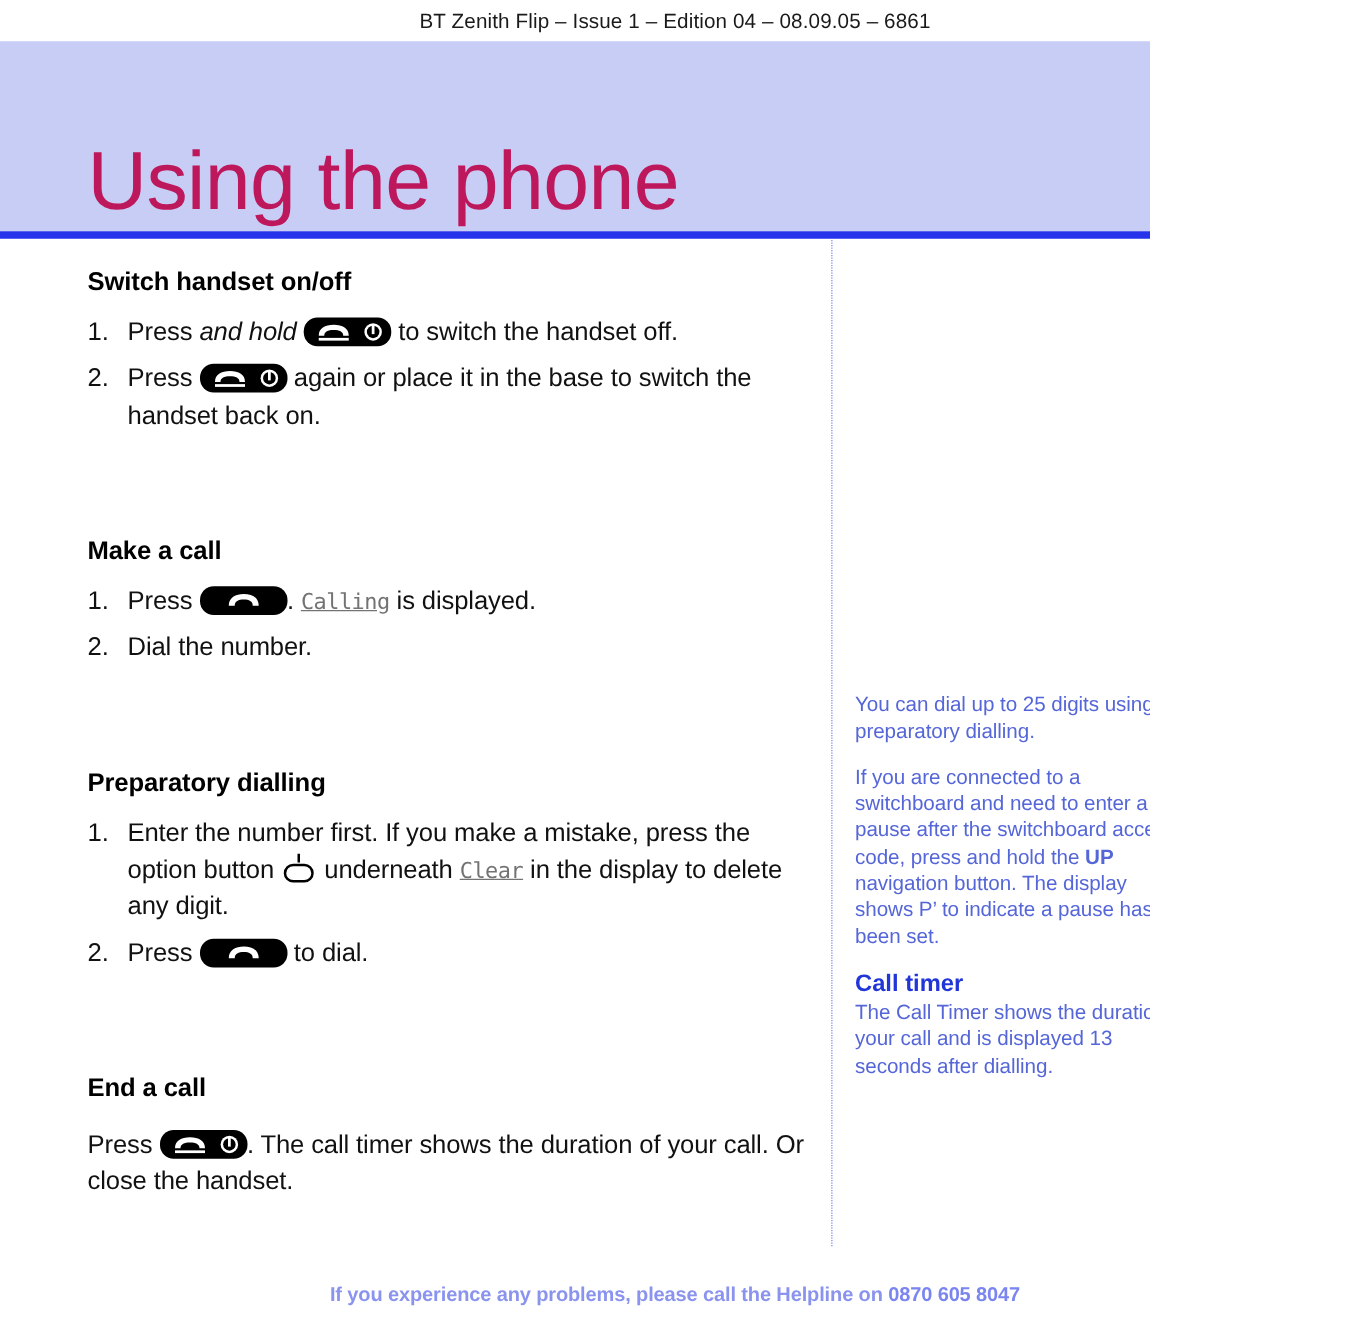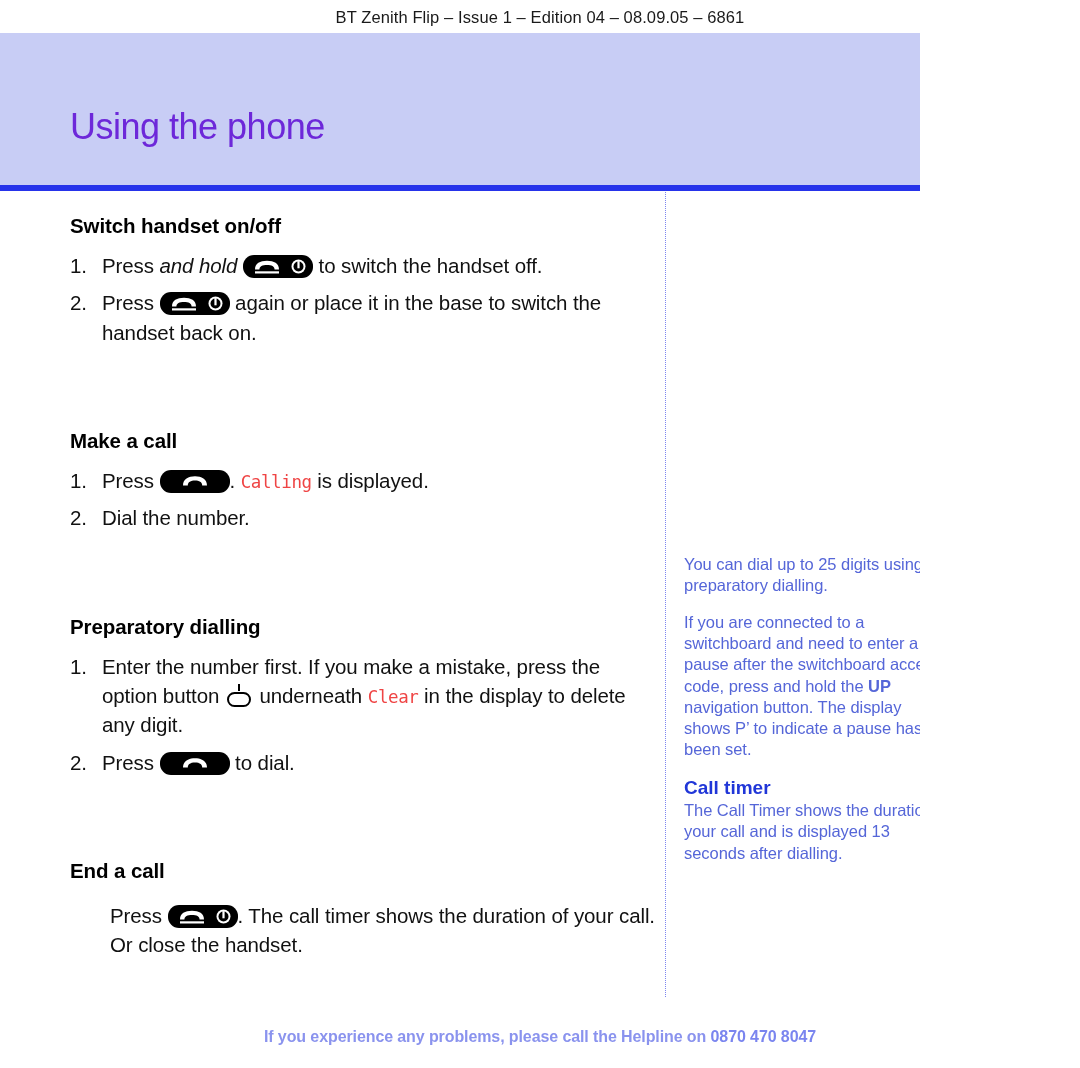--- a/index.html
+++ b/index.html
@@ -46,22 +46,22 @@
     top: 185px;
     left: 0;
     width: 970px;
     height: 6px;
     background: #2633ea;
   }
   .page-title {
     position: absolute;
     left: 70px;
     top: 106px;
-    font-size: 36px;
-    color: #6d28d9;
+    font-size: 66px;
+    color: #be185d;
     font-family: "Liberation Sans", sans-serif;
     letter-spacing: -0.5px;
   }
 
   
   .folio-block {
     position: absolute;
     top: 33px;
     left: 970px;
     width: 110px;
@@ -126,21 +126,20 @@
   ol.steps li .num {
     position: absolute;
     left: 0;
     top: 0;
     font-size: 20.5px;
     color: #111111;
   }
 
   .para-plain {
     margin-top: 18px;
-    margin-left: 40px;
   }
 
   em.ital { font-style: italic; }
 
   
   .key {
     display: inline-block;
     vertical-align: -5px;
     background: #000000;
     border-radius: 11px;
@@ -189,23 +188,24 @@
     left: 11px;
     top: -1px;
     width: 2.2px;
     height: 7px;
     background: #000000;
   }
 
   
   .lcd {
     font-family: "DejaVu Sans Mono", monospace;
-    color: #ef4444;
+    color: #737373;
     font-size: 17.5px;
     letter-spacing: -0.4px;
+    text-decoration: underline;
   }
 
   
   .side-col {
     position: absolute;
     left: 684px;
     top: 554px;
     width: 268px;
   }
   .side-p {
@@ -343,16 +343,16 @@
   <div class="side-col">
     <div class="side-p">You can dial up to 25 digits using preparatory dialling.</div>
     <div class="side-p">
       <span>If you are connected to a switchboard and need to enter a pause after the switchboard access code, press and hold the </span><b>UP</b><span> navigation button. The display shows P’ to indicate a pause has been set.</span>
     </div>
     <div class="side-head">Call timer</div>
     <div class="side-p">The Call Timer shows the duration of your call and is displayed 13 seconds after dialling.</div>
   </div>
 
   <div class="footer">
-    <span>If you experience any problems, please call the Helpline on </span><span class="tel">0870 470 8047</span>
+    <span>If you experience any problems, please call the Helpline on </span><span class="tel">0870 605 8047</span>
   </div>
 
 </div>
 
 </body></html>

